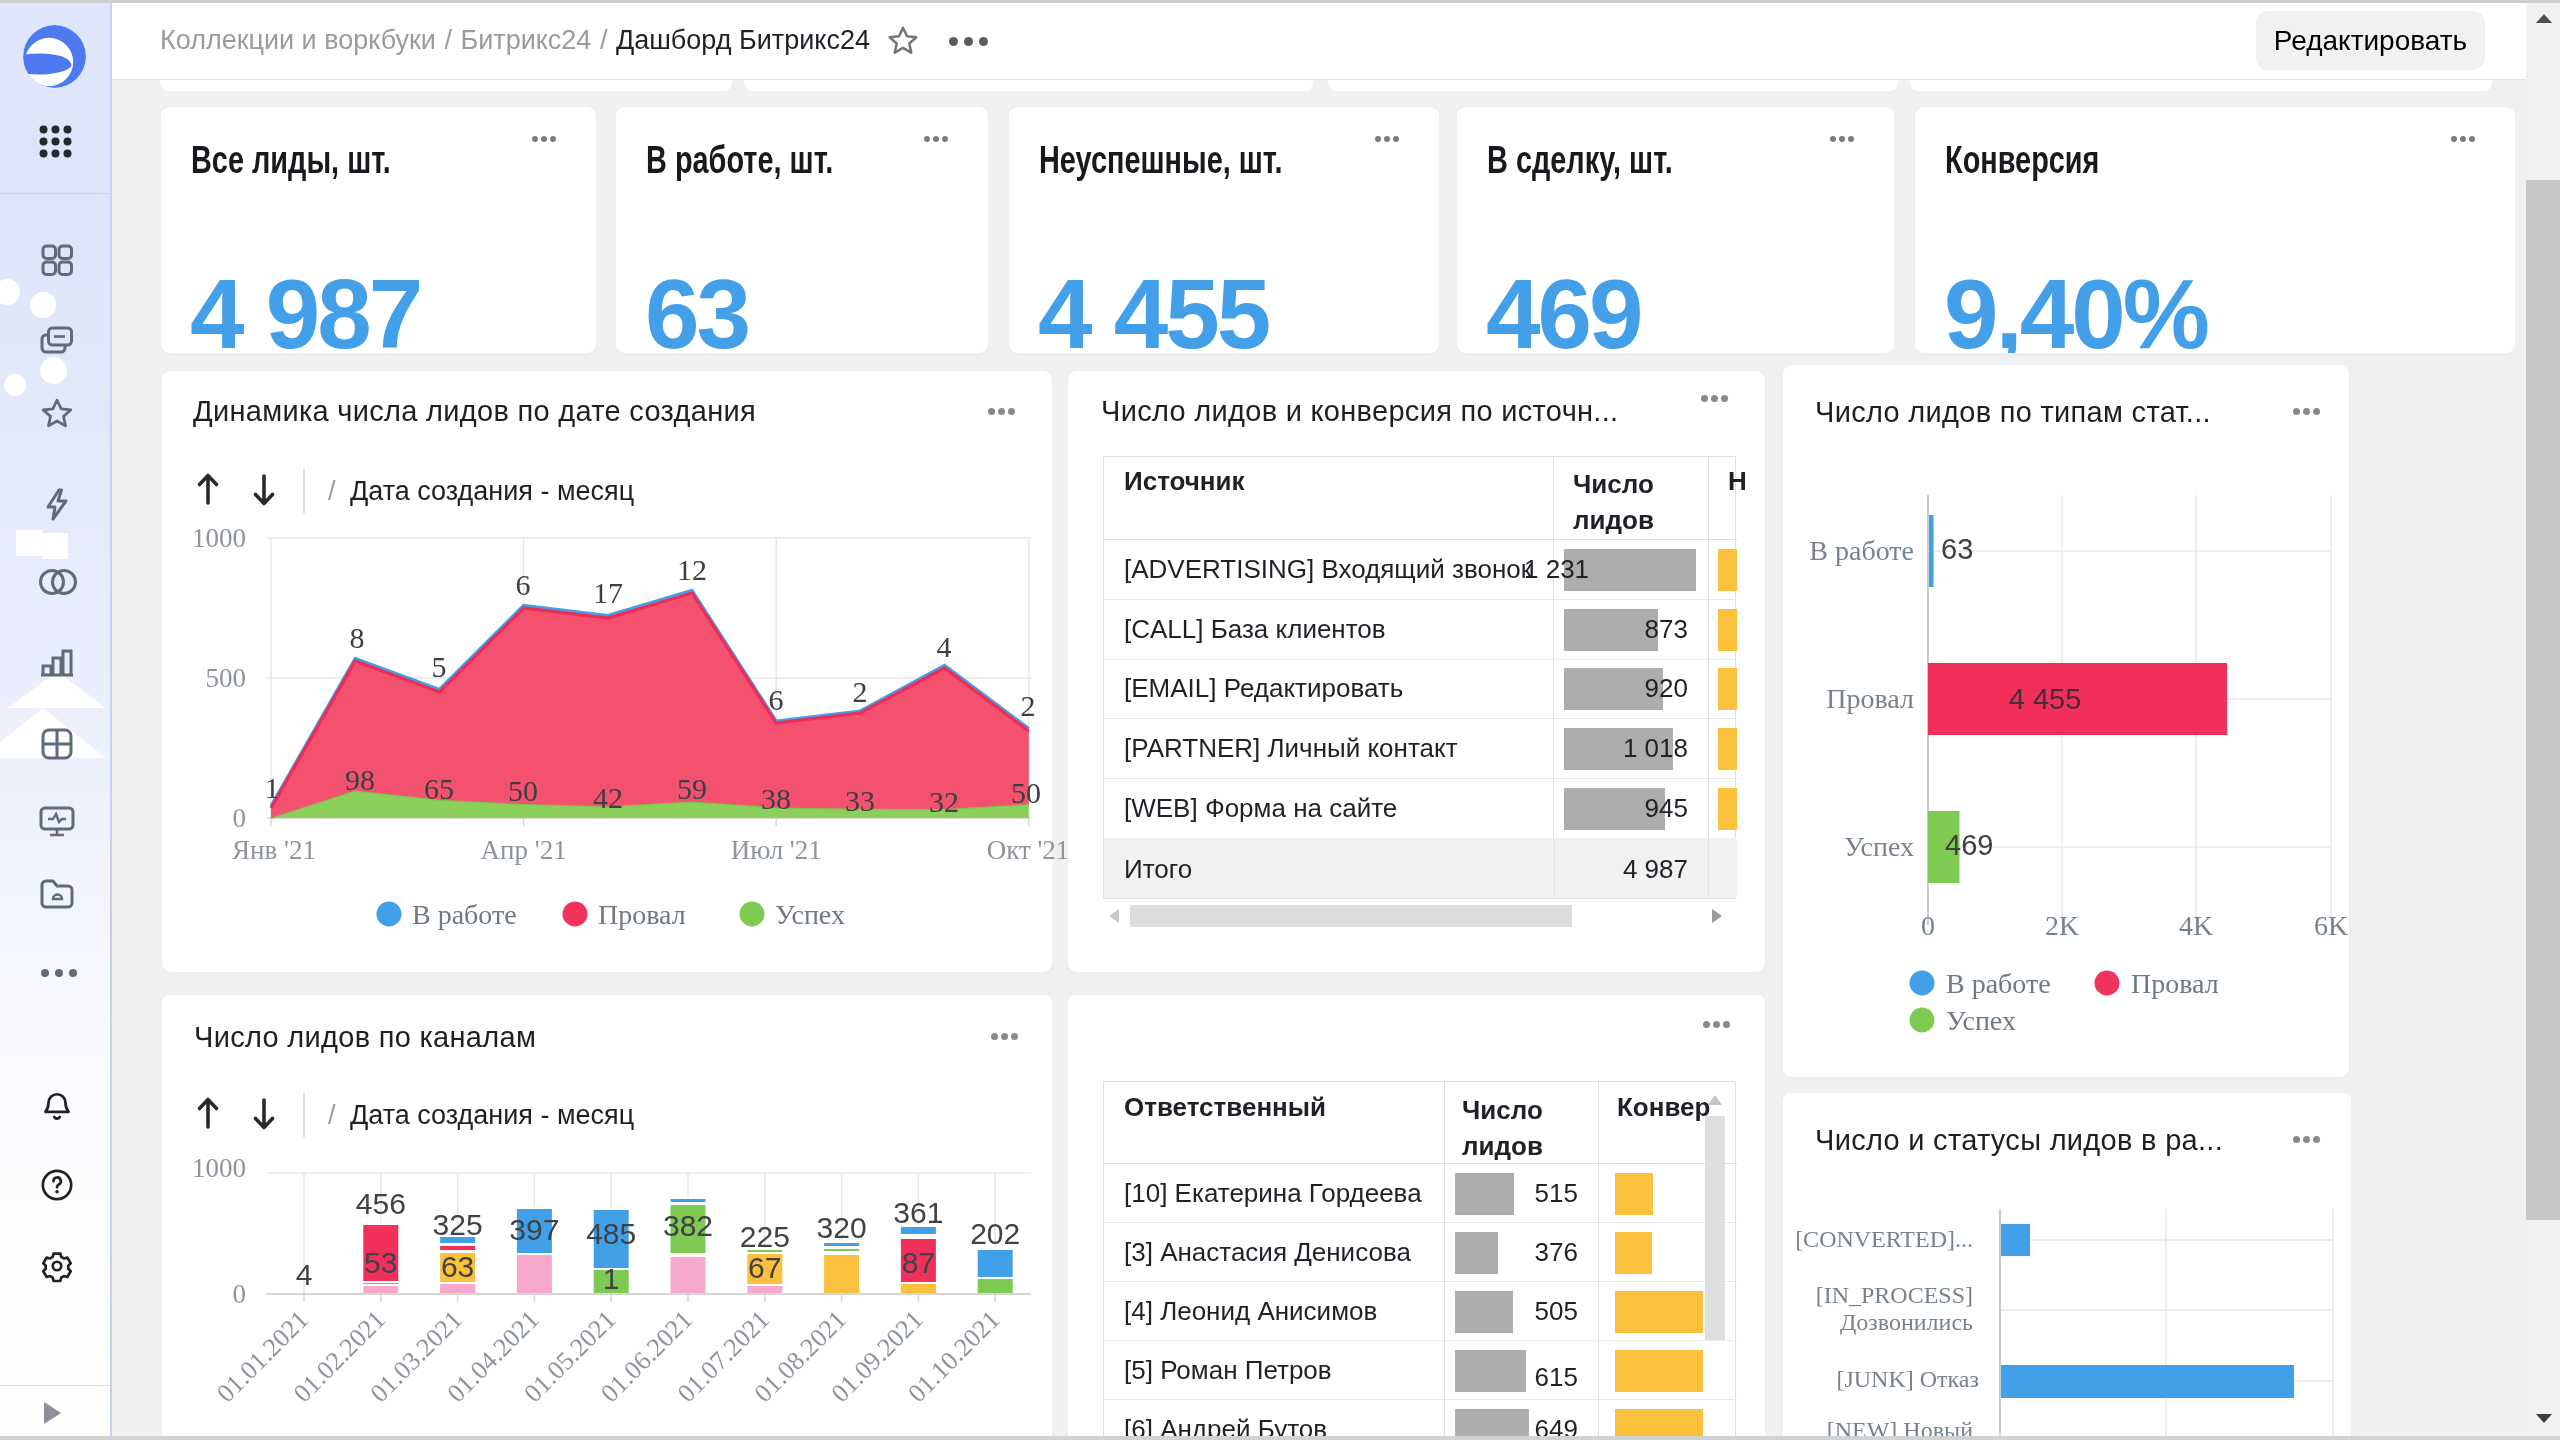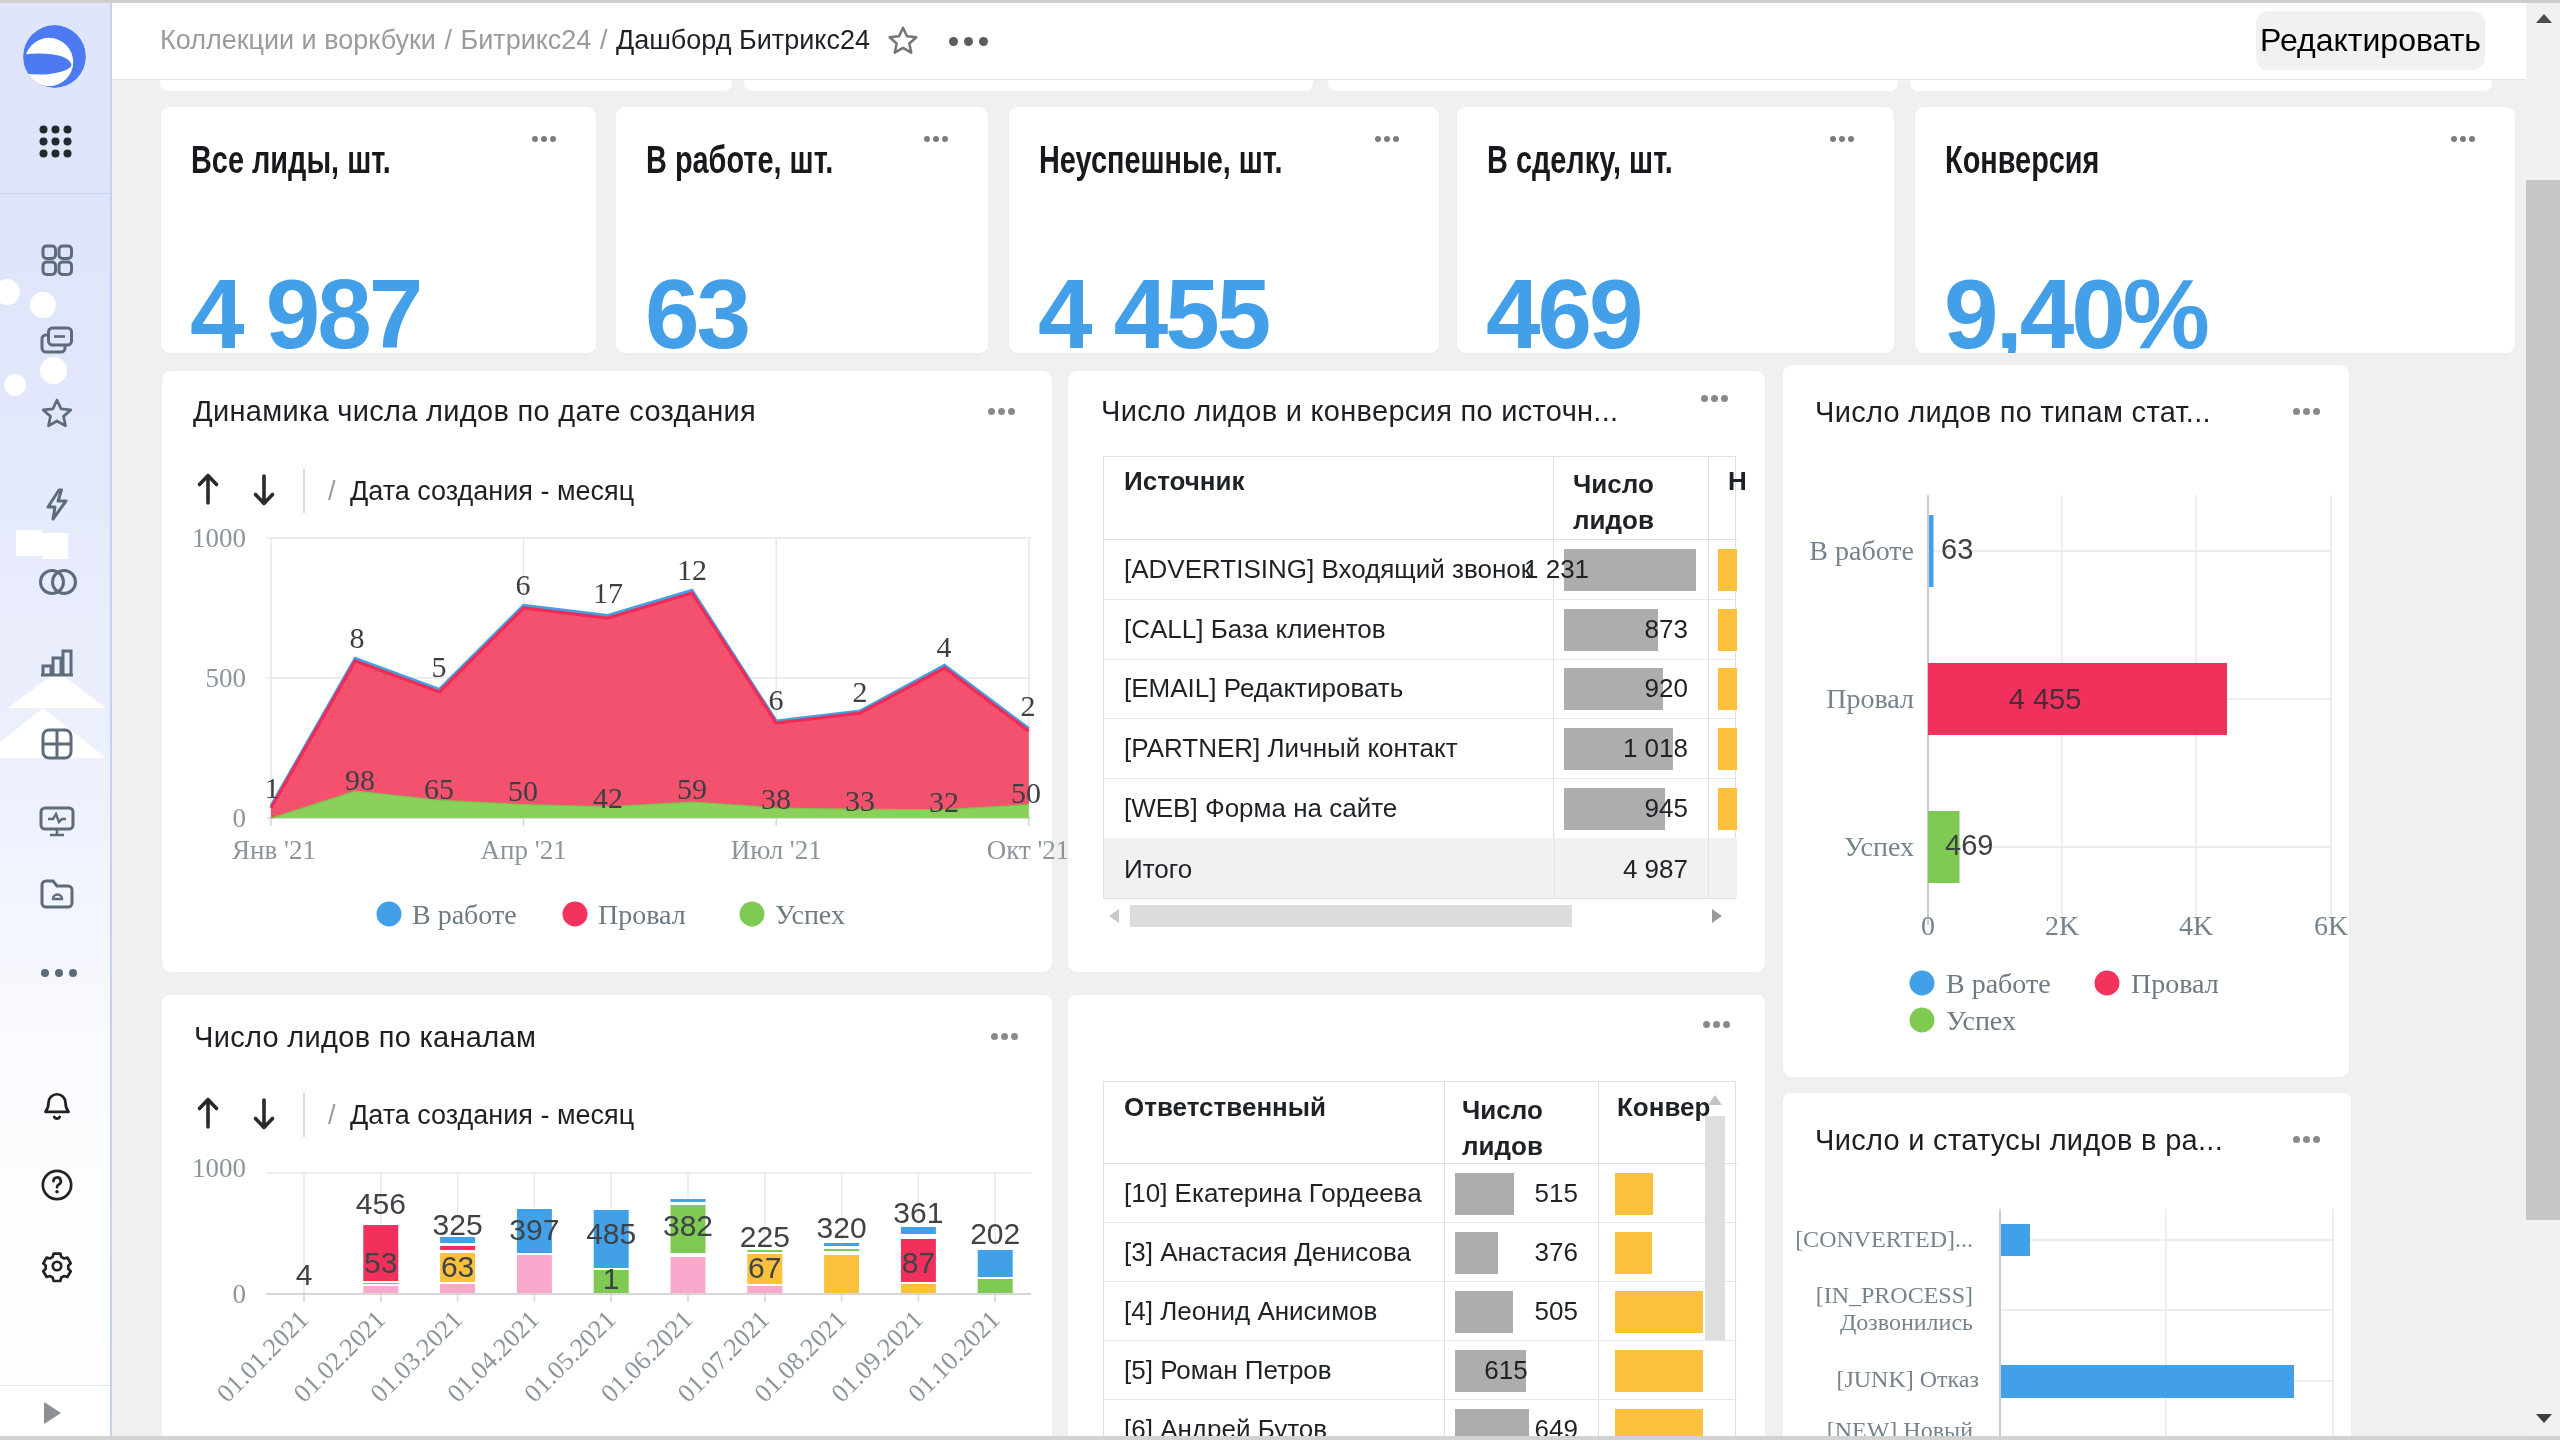--- a/index.html
+++ b/index.html
@@ -128,21 +128,21 @@
 <div class="abs" style="left:160px;top:25px;font-size:27px;color:#9b9b9b;white-space:pre">Коллекции и воркбуки<span style="margin:0 1px"> / </span>Битрикс24<span style="margin:0 1px"> / </span><span style="color:#1e2126">Дашборд Битрикс24</span></div>
 <svg class="abs" style="left:884px;top:22px" width="38" height="38" viewBox="0 0 24 24" fill="none" stroke="#757575" stroke-width="1.6">
     <path d="M12 3.6l2.5 5.4 5.9.6-4.4 4 1.2 5.8-5.2-3-5.2 3 1.2-5.8-4.4-4 5.9-.6z" stroke-linejoin="round"></path>
   </svg>
 <div class="dots" style="left:949px;top:37px;gap:6px">
     <i style="width:9px;height:9px;background:#5c5c5c"></i>
     <i style="width:9px;height:9px;background:#5c5c5c"></i>
     <i style="width:9px;height:9px;background:#5c5c5c"></i>
   </div>
 
-<div class="abs" style="left:2256px;top:11px;width:229px;height:59px;background:#f1f1f1;border-radius:12px;display:flex;align-items:center;justify-content:center;font-size:32px;color:#000">Редактировать</div>
+<div class="abs" style="left:2256px;top:11px;width:229px;height:59px;background:#f1f1f1;border-radius:12px;display:flex;align-items:center;justify-content:center;font-size:28px;color:#000">Редактировать</div>
 
 <div class="abs" style="left:160px;top:80px;width:572px;height:11px;background:#fff;border-radius:0 0 8px 8px"></div>
 <div class="abs" style="left:744px;top:80px;width:569px;height:11px;background:#fff;border-radius:0 0 8px 8px"></div>
 <div class="abs" style="left:1328px;top:80px;width:570px;height:11px;background:#fff;border-radius:0 0 8px 8px"></div>
 <div class="abs" style="left:1910px;top:80px;width:582px;height:11px;background:#fff;border-radius:0 0 8px 8px"></div>
 
 <div class="card" style="overflow:hidden;left:160px;top:106px;width:437px;height:248px">
   <div class="kpi-t">Все лиды, шт.</div>
     <div class="kpi-v">4 987</div>
   <div class="dots kd" style="right:40px;top:29px">
@@ -533,21 +533,21 @@
     <div class="abs" style="left:20px;top:332px">[6] Андрей Бутов</div>
 
     <div class="abs" style="left:351px;top:91px;width:59px;height:42px;background:#adadad"></div>
     <div class="abs" style="left:351px;top:150px;width:43px;height:42px;background:#adadad"></div>
     <div class="abs" style="left:351px;top:209px;width:58px;height:42px;background:#adadad"></div>
     <div class="abs" style="left:351px;top:268px;width:71px;height:42px;background:#adadad"></div>
     <div class="abs" style="left:351px;top:327px;width:74px;height:42px;background:#adadad"></div>
     <div class="abs" style="left:330px;top:96px;width:144px;text-align:right">515</div>
     <div class="abs" style="left:330px;top:155px;width:144px;text-align:right">376</div>
     <div class="abs" style="left:330px;top:214px;width:144px;text-align:right">505</div>
-    <div class="abs" style="left:330px;top:273px;width:144px;text-align:center">615</div>
+    <div class="abs" style="left:330px;top:280px;width:144px;text-align:right">615</div>
     <div class="abs" style="left:330px;top:332px;width:144px;text-align:right">649</div>
 
     <div class="abs" style="left:511px;top:91px;width:38px;height:42px;background:#fbc13c"></div>
     <div class="abs" style="left:511px;top:150px;width:37px;height:42px;background:#fbc13c"></div>
     <div class="abs" style="left:511px;top:209px;width:88px;height:42px;background:#fbc13c"></div>
     <div class="abs" style="left:511px;top:268px;width:88px;height:42px;background:#fbc13c"></div>
     <div class="abs" style="left:511px;top:327px;width:88px;height:42px;background:#fbc13c"></div>
   </div>
 
   <div class="abs" style="left:637px;top:121px;width:20px;height:224px;background:#dedede"></div>

